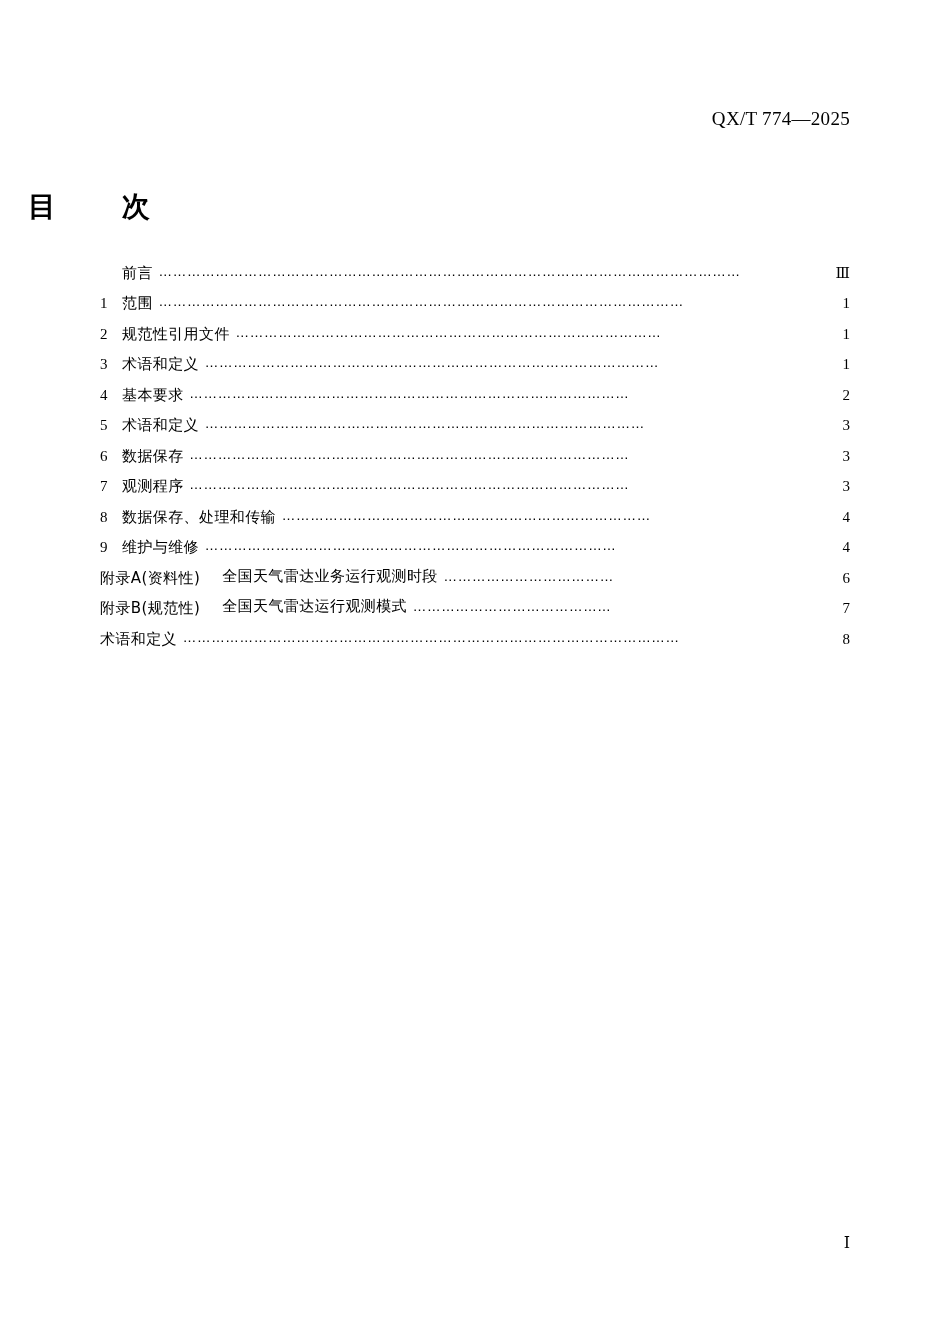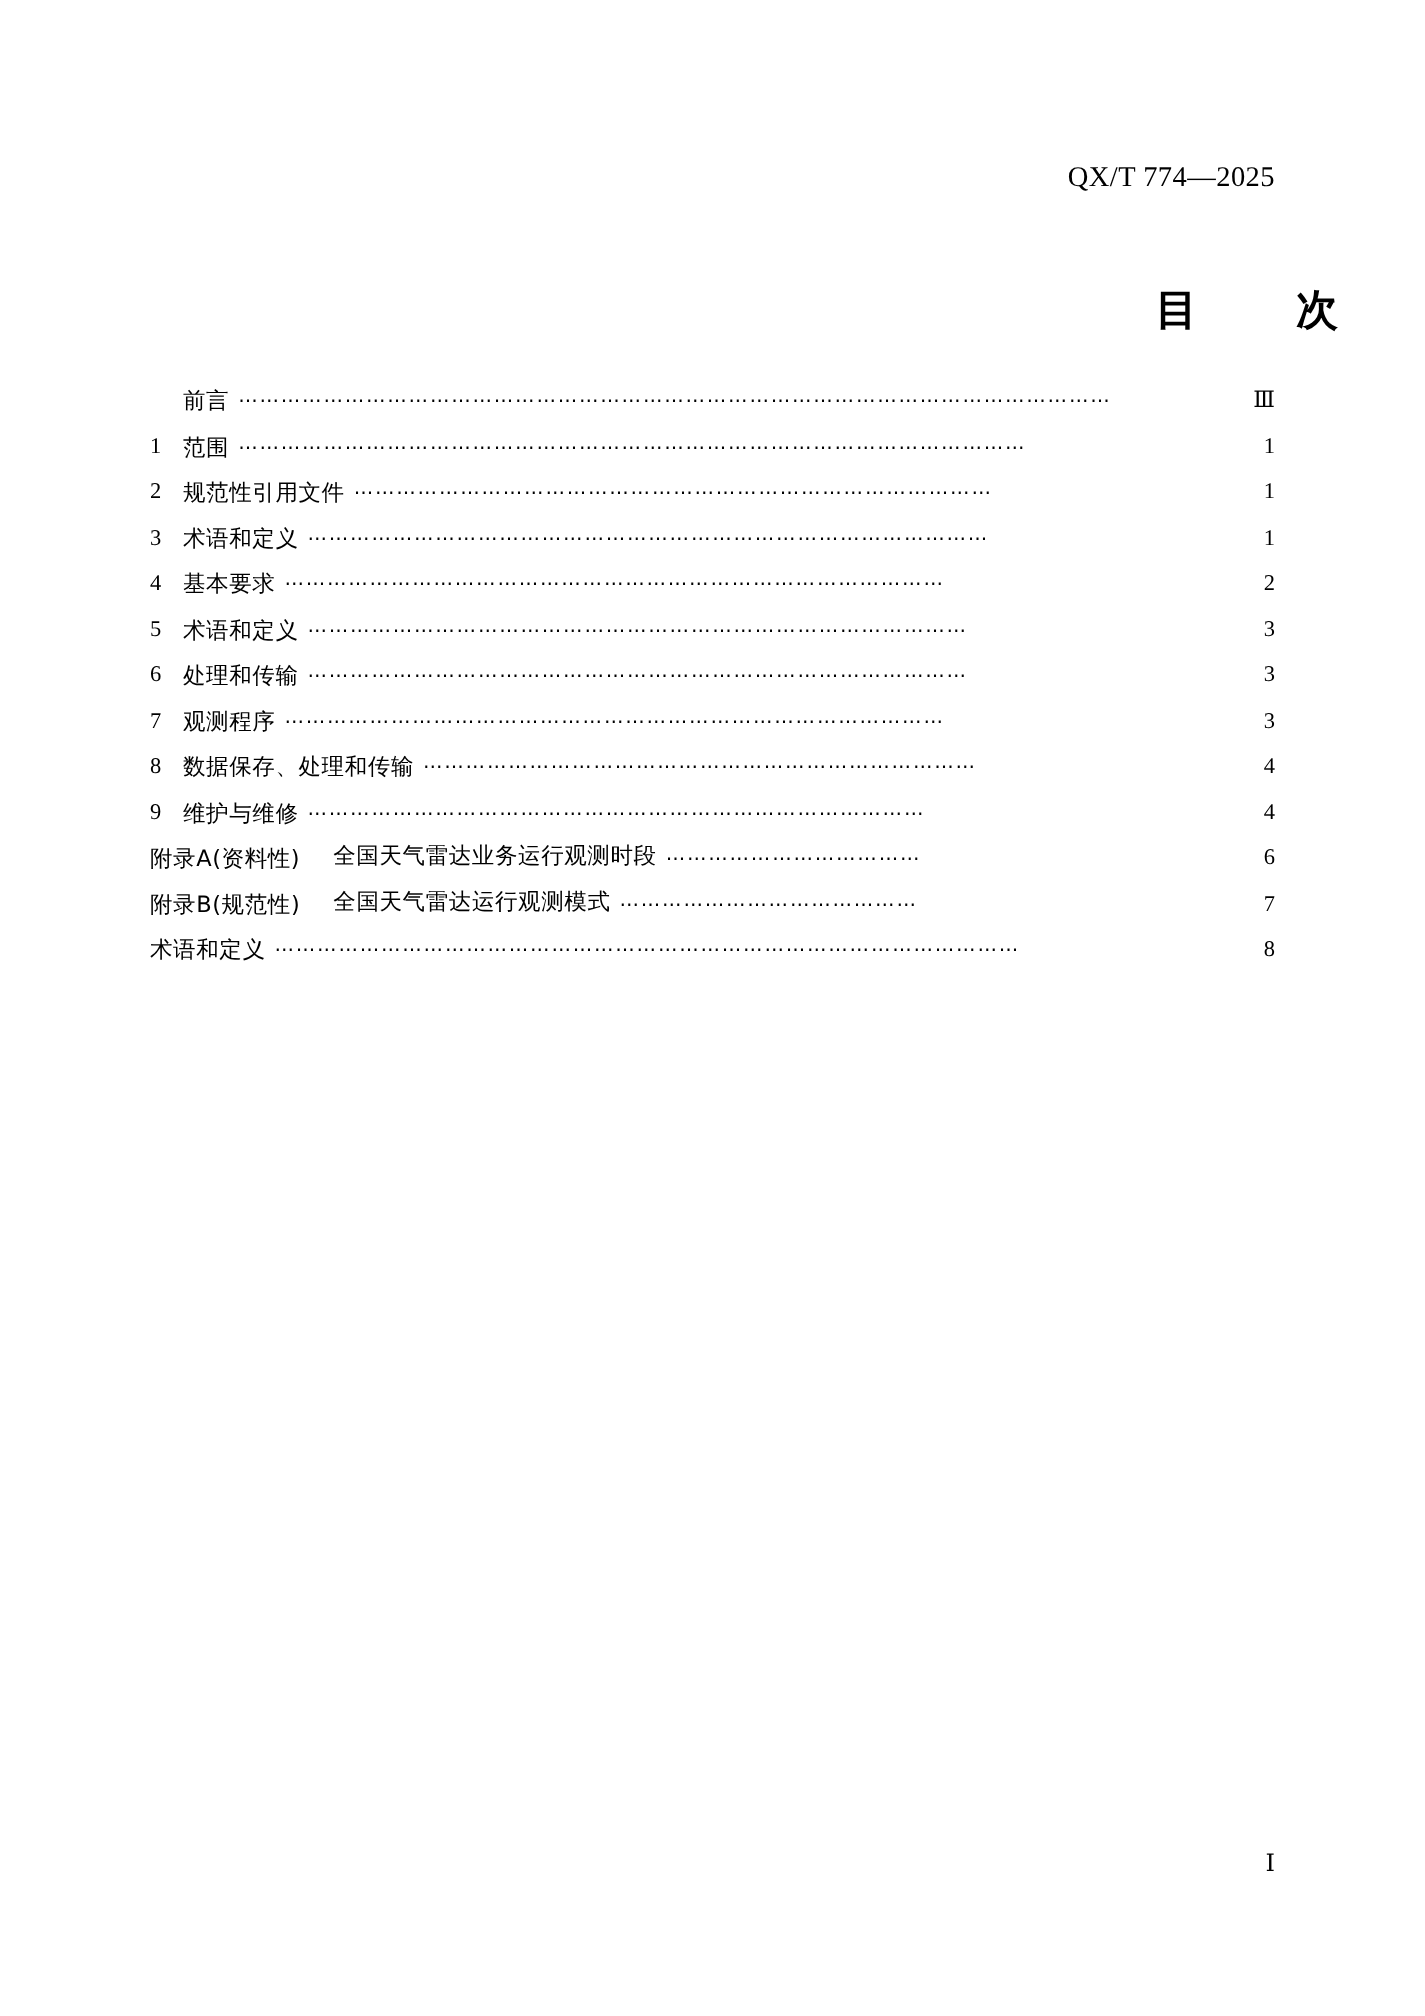--- a/index.html
+++ b/index.html
@@ -31,39 +31,39 @@
     letter-spacing: 0.3px;
     white-space: nowrap;
   }
 
   
   .doc-title {
     position: absolute;
     top: 188px;
     left: 0;
     width: 920px;
-    text-align: right;
+    text-align: left;
     font-size: 28px;
     font-weight: bold;
     letter-spacing: 28px;
     text-indent: 28px;
     font-family: "DejaVu Sans", "Liberation Sans", sans-serif;
   }
 
   
   .toc {
     position: absolute;
     top: 258px;
     left: 100px;
     width: 750px;
   }
 
   .toc-row {
     display: flex;
-    align-items: flex-start;
+    align-items: center;
     font-size: 15.5px;
     line-height: 1.25;
     height: 30.5px;
     white-space: nowrap;
   }
 
   .toc-num {
     width: 22px;
     flex: 0 0 22px;
     font-family: "Liberation Serif", "DejaVu Serif", serif;
@@ -160,21 +160,21 @@
 
     <div class="toc-row">
       <span class="toc-num">5</span>
       <span class="toc-label">术语和定义</span>
       <span class="toc-dots">…………………………………………………………………………………</span>
       <span class="toc-page">3</span>
     </div>
 
     <div class="toc-row">
       <span class="toc-num">6</span>
-      <span class="toc-label">处理和传输</span>
+      <span class="toc-label">数据保存</span>
       <span class="toc-dots">…………………………………………………………………………………</span>
       <span class="toc-page">3</span>
     </div>
 
     <div class="toc-row">
       <span class="toc-num">7</span>
       <span class="toc-label">观测程序</span>
       <span class="toc-dots">…………………………………………………………………………………</span>
       <span class="toc-page">3</span>
     </div>

